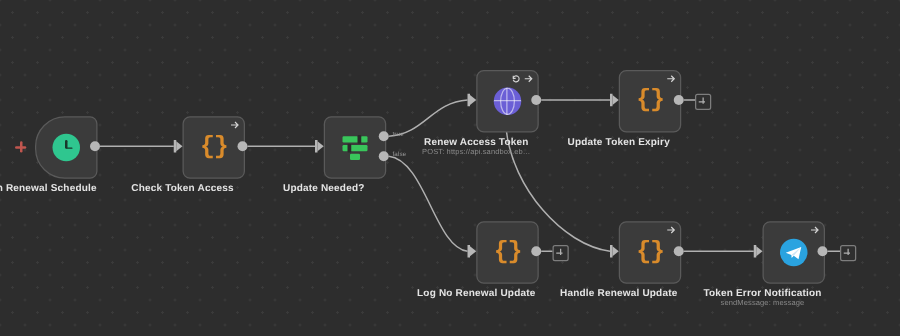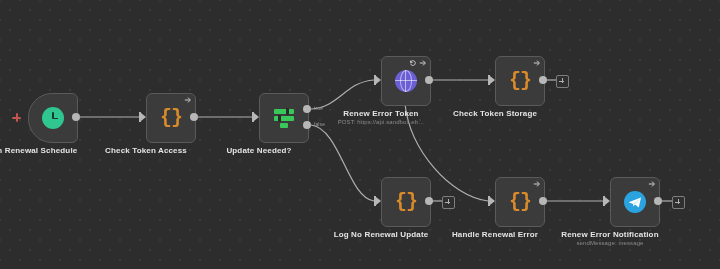--- a/index.html
+++ b/index.html
@@ -341,39 +341,39 @@
         <svg class="badge-ico" width="8" height="8" viewBox="0 0 10 10">
           <path d="M1 5 H7 M5 2 L8 5 L5 8" stroke="#d6d6d6" stroke-width="1.2" fill="none"></path>
         </svg>
       </div>
     </div>
     <div class="port-in">
         <i class="bar"></i>
         <i class="tri"></i>
       </div>
     <div class="port-out"></div>
-    <div class="node-label">Renew Error Token</div>
+    <div class="node-label">Renew Access Token</div>
     <div class="node-sublabel">POST: https://api.sandbox.eb…</div>
   </div>
 
   <div class="node" style="left:495px; top:56px;">
     <div class="node-box">
       <span class="ico-code">{}</span>
       <div class="badges">
         <svg class="badge-ico" width="8" height="8" viewBox="0 0 10 10">
           <path d="M1 5 H7 M5 2 L8 5 L5 8" stroke="#d6d6d6" stroke-width="1.2" fill="none"></path>
         </svg>
       </div>
     </div>
     <div class="port-in">
         <i class="bar"></i>
         <i class="tri"></i>
       </div>
     <div class="port-out"></div>
-    <div class="node-label">Check Token Storage</div>
+    <div class="node-label">Update Token Expiry</div>
   </div>
 
   <div class="node" style="left:381px; top:177px;">
     <div class="node-box">
       <span class="ico-code">{}</span>
     </div>
     <div class="port-in">
         <i class="bar"></i>
         <i class="tri"></i>
       </div>
@@ -388,21 +388,21 @@
         <svg class="badge-ico" width="8" height="8" viewBox="0 0 10 10">
           <path d="M1 5 H7 M5 2 L8 5 L5 8" stroke="#d6d6d6" stroke-width="1.2" fill="none"></path>
         </svg>
       </div>
     </div>
     <div class="port-in">
         <i class="bar"></i>
         <i class="tri"></i>
       </div>
     <div class="port-out"></div>
-    <div class="node-label">Handle Renewal Error</div>
+    <div class="node-label">Handle Renewal Update</div>
   </div>
 
   <div class="node" style="left:610px; top:177px;">
     <div class="node-box">
       <div class="ico-telegram">
         <svg class="plane" width="14" height="11" viewBox="0 0 14 11">
           <path d="M0.6 5.2 L13 0.6 L10.8 10.4 L7 7.6 L5.3 9.4 L5.1 6.9 Z" fill="#ffffff"></path>
           <path d="M5.1 6.9 L13 0.6 L7 7.6 Z" fill="#cfe6f5"></path>
         </svg>
       </div>
@@ -410,21 +410,21 @@
         <svg class="badge-ico" width="8" height="8" viewBox="0 0 10 10">
           <path d="M1 5 H7 M5 2 L8 5 L5 8" stroke="#d6d6d6" stroke-width="1.2" fill="none"></path>
         </svg>
       </div>
     </div>
     <div class="port-in">
         <i class="bar"></i>
         <i class="tri"></i>
       </div>
     <div class="port-out"></div>
-    <div class="node-label">Renew Error Notification</div>
+    <div class="node-label">Token Error Notification</div>
     <div class="node-sublabel">sendMessage: message</div>
   </div>
 
   <div class="add-btn" style="left:556px; top:75px;"></div>
   <div class="add-btn" style="left:442px; top:196px;"></div>
   <div class="add-btn" style="left:672px; top:196px;"></div>
 
 </div>
 
 </body></html>

